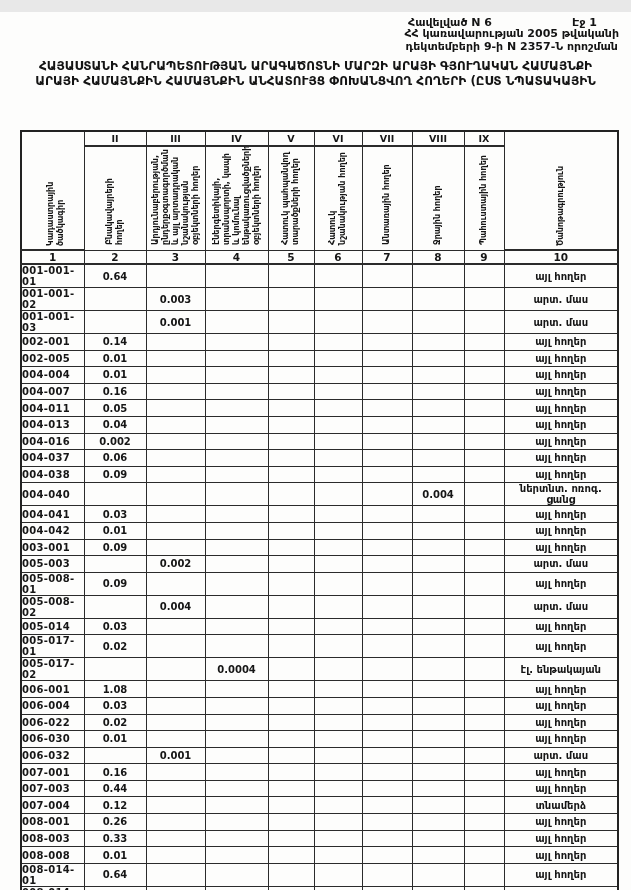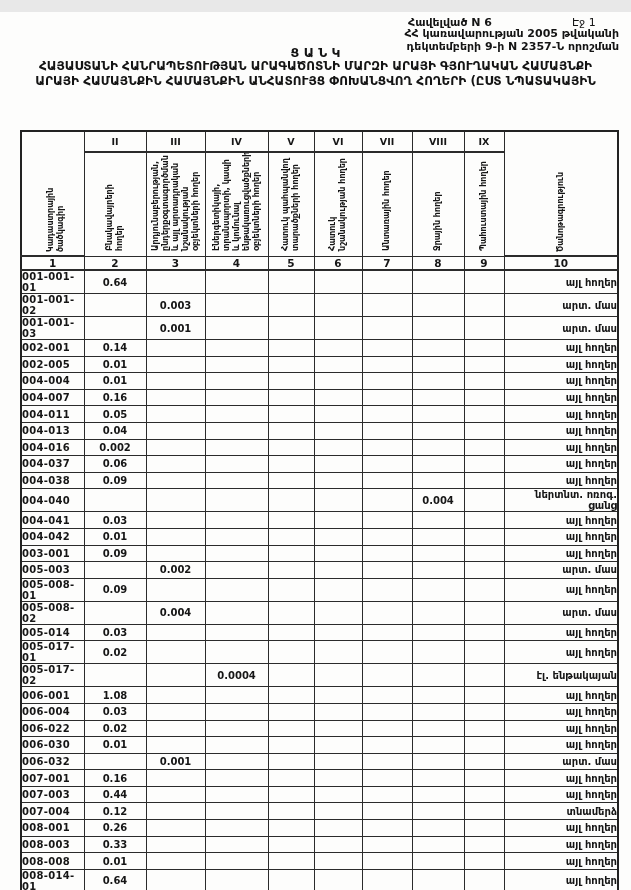--- a/index.html
+++ b/index.html
@@ -13,25 +13,25 @@
     overflow: hidden;
     margin: 12px auto;
   }
   
   .appendix {
     position: absolute; top: 4px; left: 408px;
     font-size: 11px; font-weight: bold; white-space: nowrap;
   }
   .pagelabel {
     position: absolute; top: 4px; left: 572px;
-    font-size: 11px; font-weight: normal; white-space: nowrap;
+    font-size: 11px; font-weight: bold; white-space: nowrap;
   }
   .gov {
     position: absolute; top: 16px; right: 12px;
-    text-align: right; font-size: 11px; font-weight: bold; line-height: 12.5px;
+    text-align: center; font-size: 11px; font-weight: bold; line-height: 12.5px;
   }
   
   .listword {
     position: absolute; top: 33px; left: 0; width: 100%;
     text-align: center; font-size: 12.5px; font-weight: bold;
   }
   .doctitle {
     position: absolute; top: 47px; left: 8px; width: 615px;
     text-align: center; font-size: 12px; font-weight: bold; line-height: 14.6px;
   }
@@ -42,21 +42,21 @@
     border-collapse: collapse;
     table-layout: fixed;
   }
   table.land td {
     border: 1px solid #2b2b2b;
     font-weight: bold;
     color: #161616;
     overflow: hidden;
   }
   tr.roman td {
-    height: 21px; text-align: center;
+    height: 15px; text-align: center;
     font-size: 9.5px; border-bottom-width: 2px;
   }
   tr.vheads td { height: 104px; vertical-align: bottom; text-align: center; }
   td.h-code, td.h-note { vertical-align: bottom; }
   td.h-code { text-align: left; padding-left: 6px; }
   .vh {
     display: inline-block;
     writing-mode: vertical-rl;
     transform: rotate(180deg);
     font-size: 8px; line-height: 10px; font-weight: bold;
@@ -65,37 +65,36 @@
     padding: 1px 0;
   }
   .vh.short { height: 86px; max-height: 86px; }
   tr.nums td {
     height: 14px; text-align: center;
     font-size: 10.5px; border-bottom-width: 2px;
   }
   tr.datarow td { height: 16.6px; font-size: 10px; }
   td.code { text-align: left; letter-spacing: 0.3px; }
   td.val  { text-align: center; }
-  td.note { text-align: right; padding-left: 0; font-size: 9.5px; }
+  td.note { text-align: center; padding-left: 0; font-size: 9.5px; }
   table.land { border: 2px solid #222; }
 </style>
 </head>
 <body>
 
 <div id="page">
 
   <div class="appendix">Հավելված N 6</div>
   <div class="pagelabel">Էջ 1</div>
 
   <div class="gov">
     <div>ՀՀ կառավարության 2005 թվականի</div>
     <div>դեկտեմբերի 9-ի N 2357-Ն որոշման</div>
   </div>
 
-  <div class="listword">Ց Ա Ն Կ</div>
 
   <div class="doctitle">
     <div>ՀԱՅԱՍՏԱՆԻ ՀԱՆՐԱՊԵՏՈՒԹՅԱՆ ԱՐԱԳԱԾՈՏՆԻ ՄԱՐԶԻ ԱՐԱՅԻ ԳՅՈՒՂԱԿԱՆ ՀԱՄԱՅՆՔԻ</div>
     <div>ԱՐԱՅԻ ՀԱՄԱՅՆՔԻՆ ՀԱՄԱՅՆՔԻՆ ԱՆՀԱՏՈՒՅՑ ՓՈԽԱՆՑՎՈՂ ՀՈՂԵՐԻ (ԸՍՏ ՆՊԱՏԱԿԱՅԻՆ</div>
   </div>
 
   <table class="land">
     <colgroup>
       <col style="width:63px">
         <col style="width:62px">

